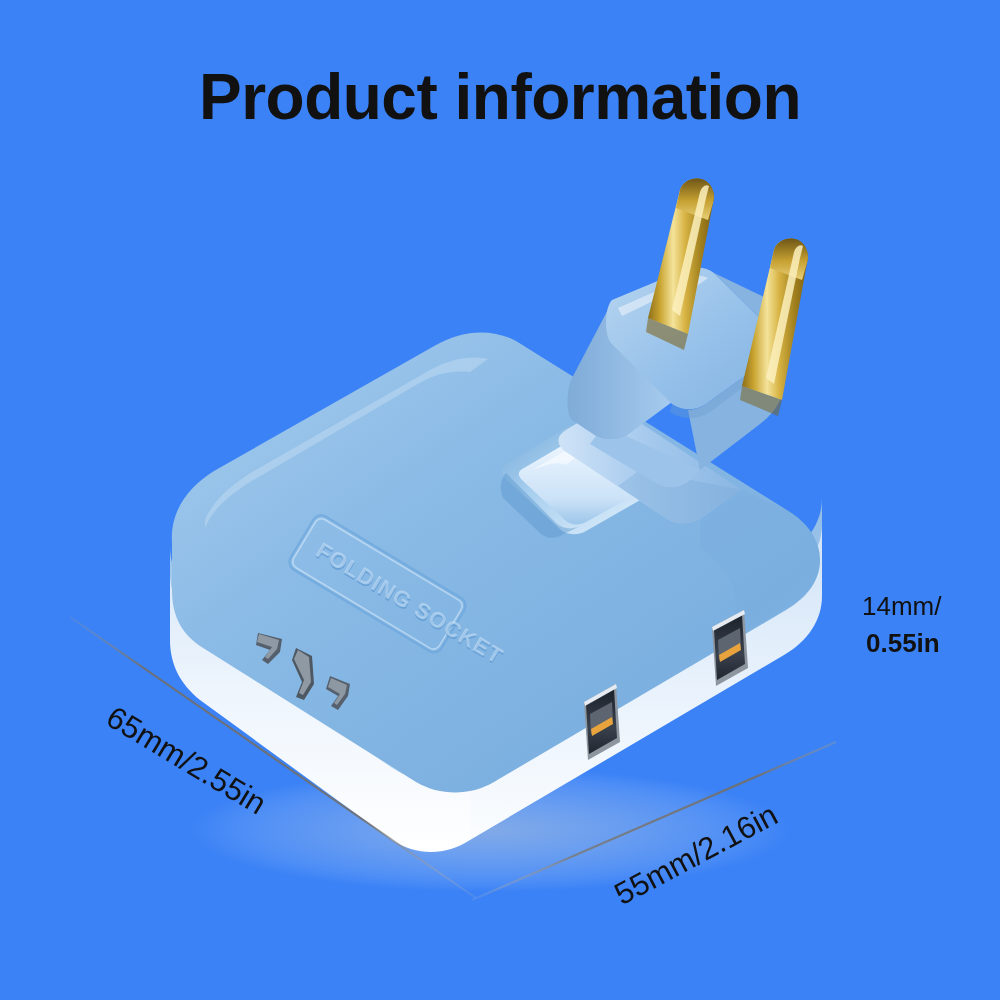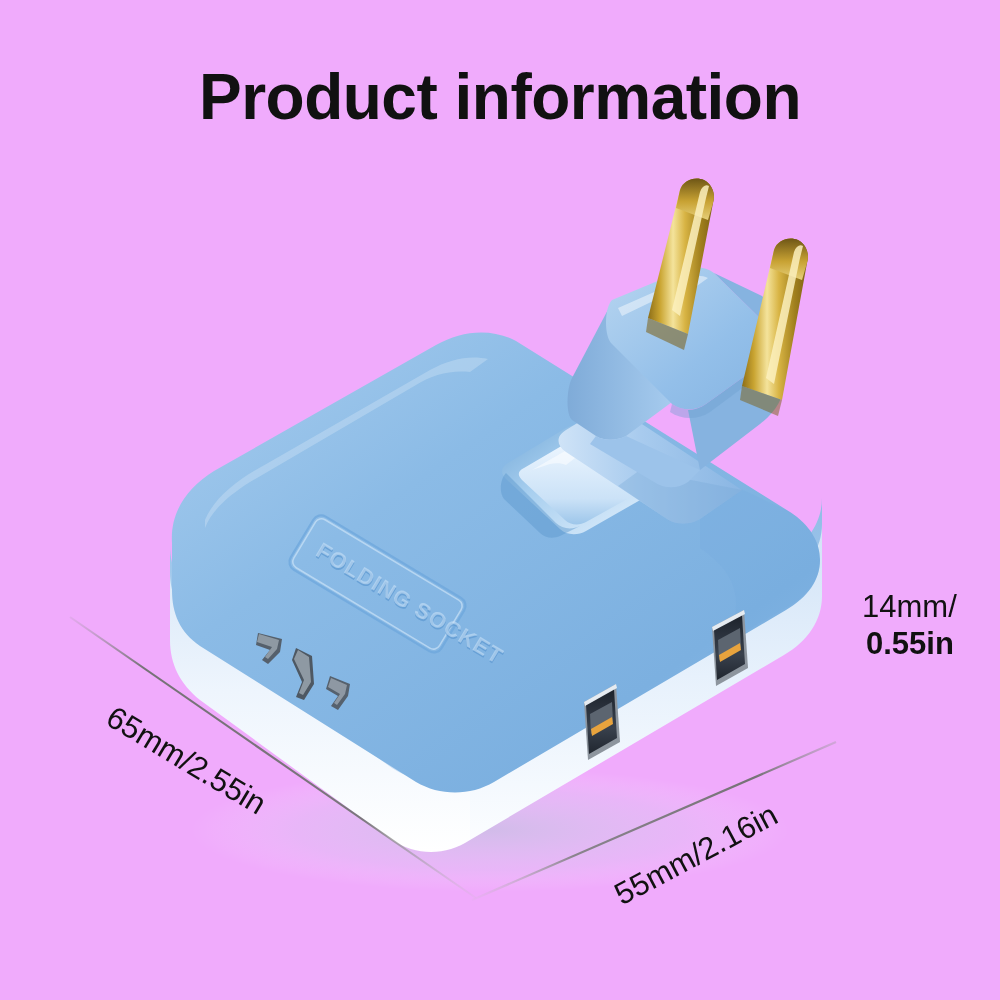--- a/index.html
+++ b/index.html
@@ -15,21 +15,21 @@
     overflow: hidden;
     font-family: "Liberation Sans", "DejaVu Sans", sans-serif;
     color: #111111;
   }
 
   #stage {
     position: absolute;
     left: 0; top: 0;
     width: 1000px;
     height: 1000px;
-    background: #f0abfc;
+    background: #3b82f6;
   }
 
   
   .page-title {
     position: absolute;
     left: 0;
     top: 62px;
     width: 1000px;
     text-align: center;
     font-size: 64px;
@@ -74,21 +74,21 @@
     left: 625px;
     top: 878px;
     transform: rotate(-28deg);
     transform-origin: left bottom;
     font-size: 31px;
   }
 
   #dim-height-label {
     left: 862px;
     top: 588px;
-    font-size: 31px;
+    font-size: 26px;
     line-height: 37px;
     text-align: left;
   }
   #dim-height-label .l2 {
     display: block;
     padding-left: 4px;
     font-weight: bold;
   }
 </style>
 </head>

